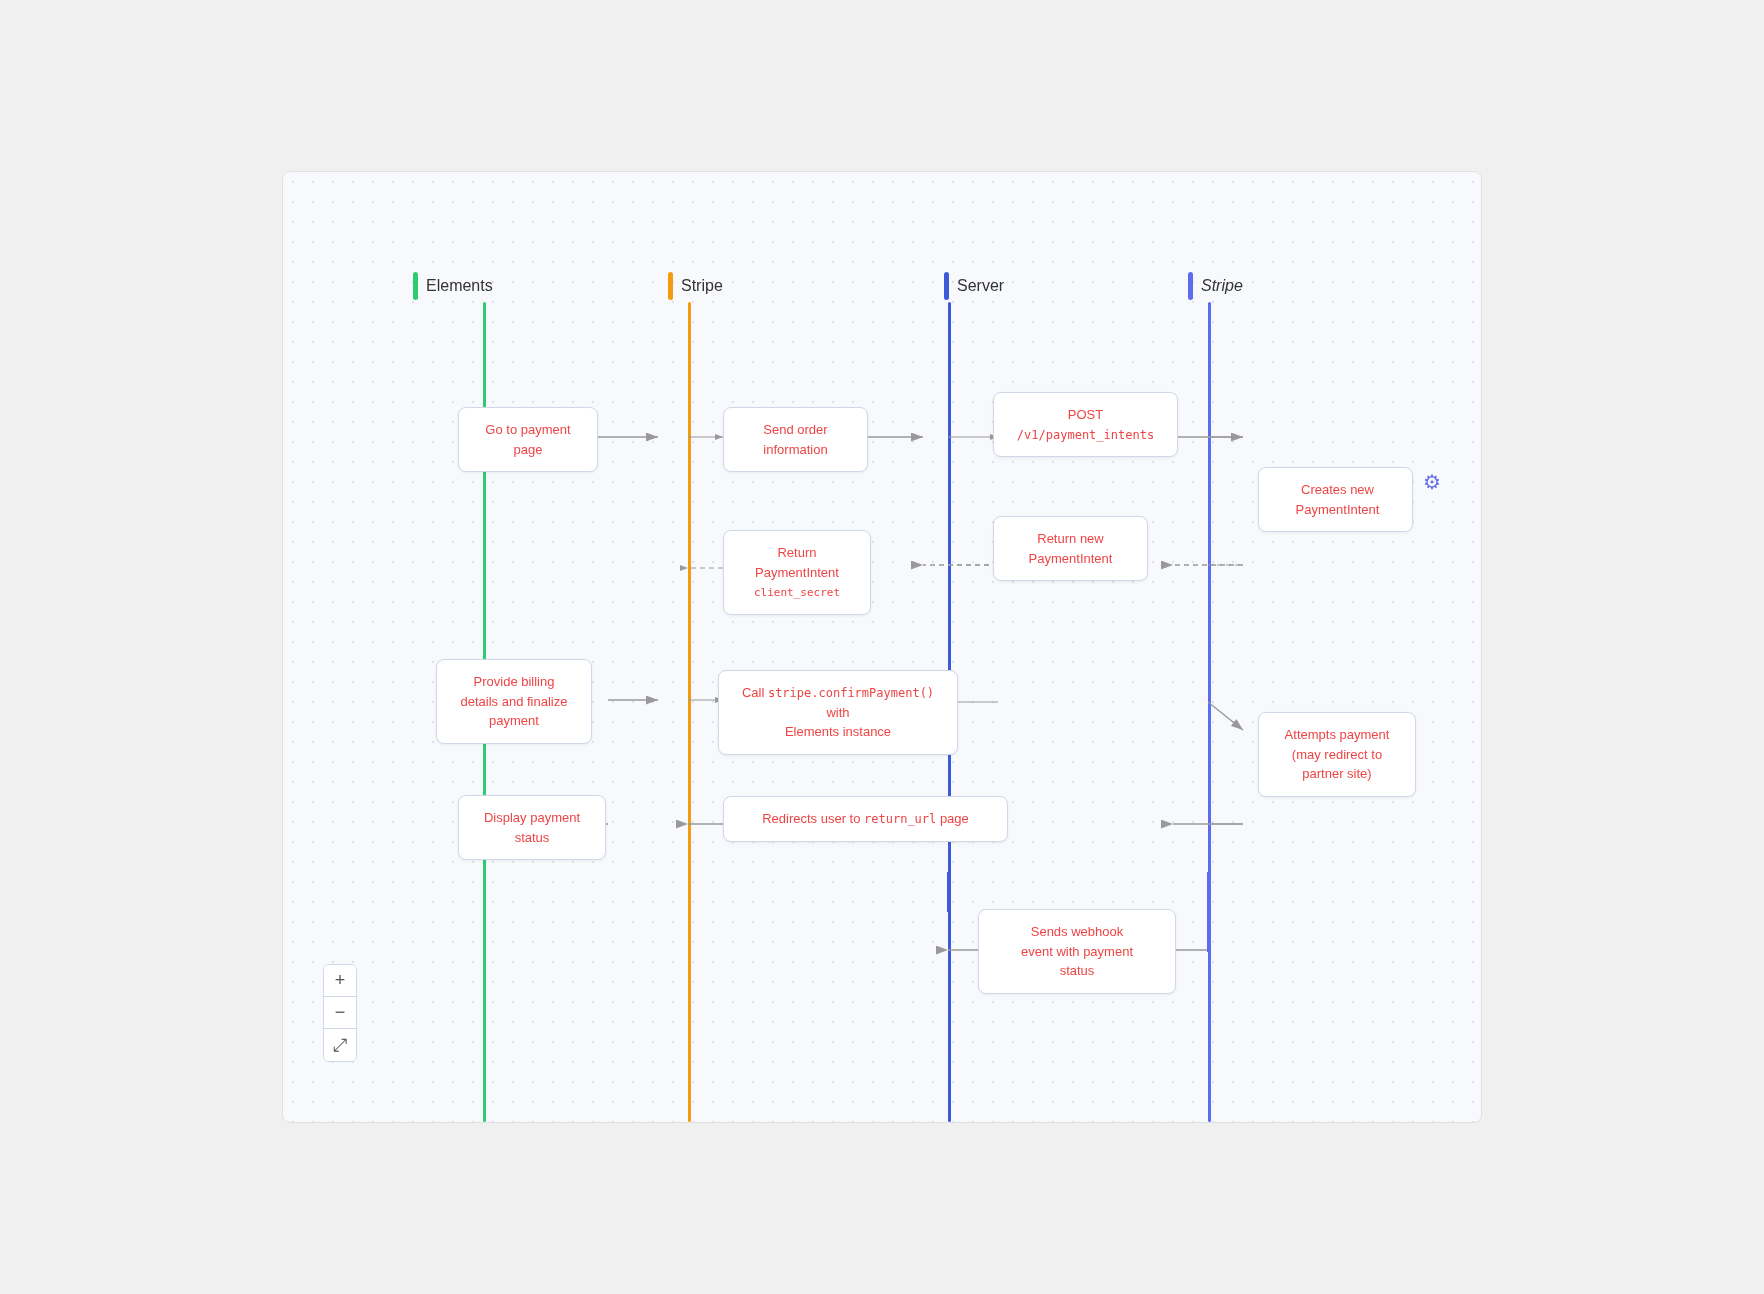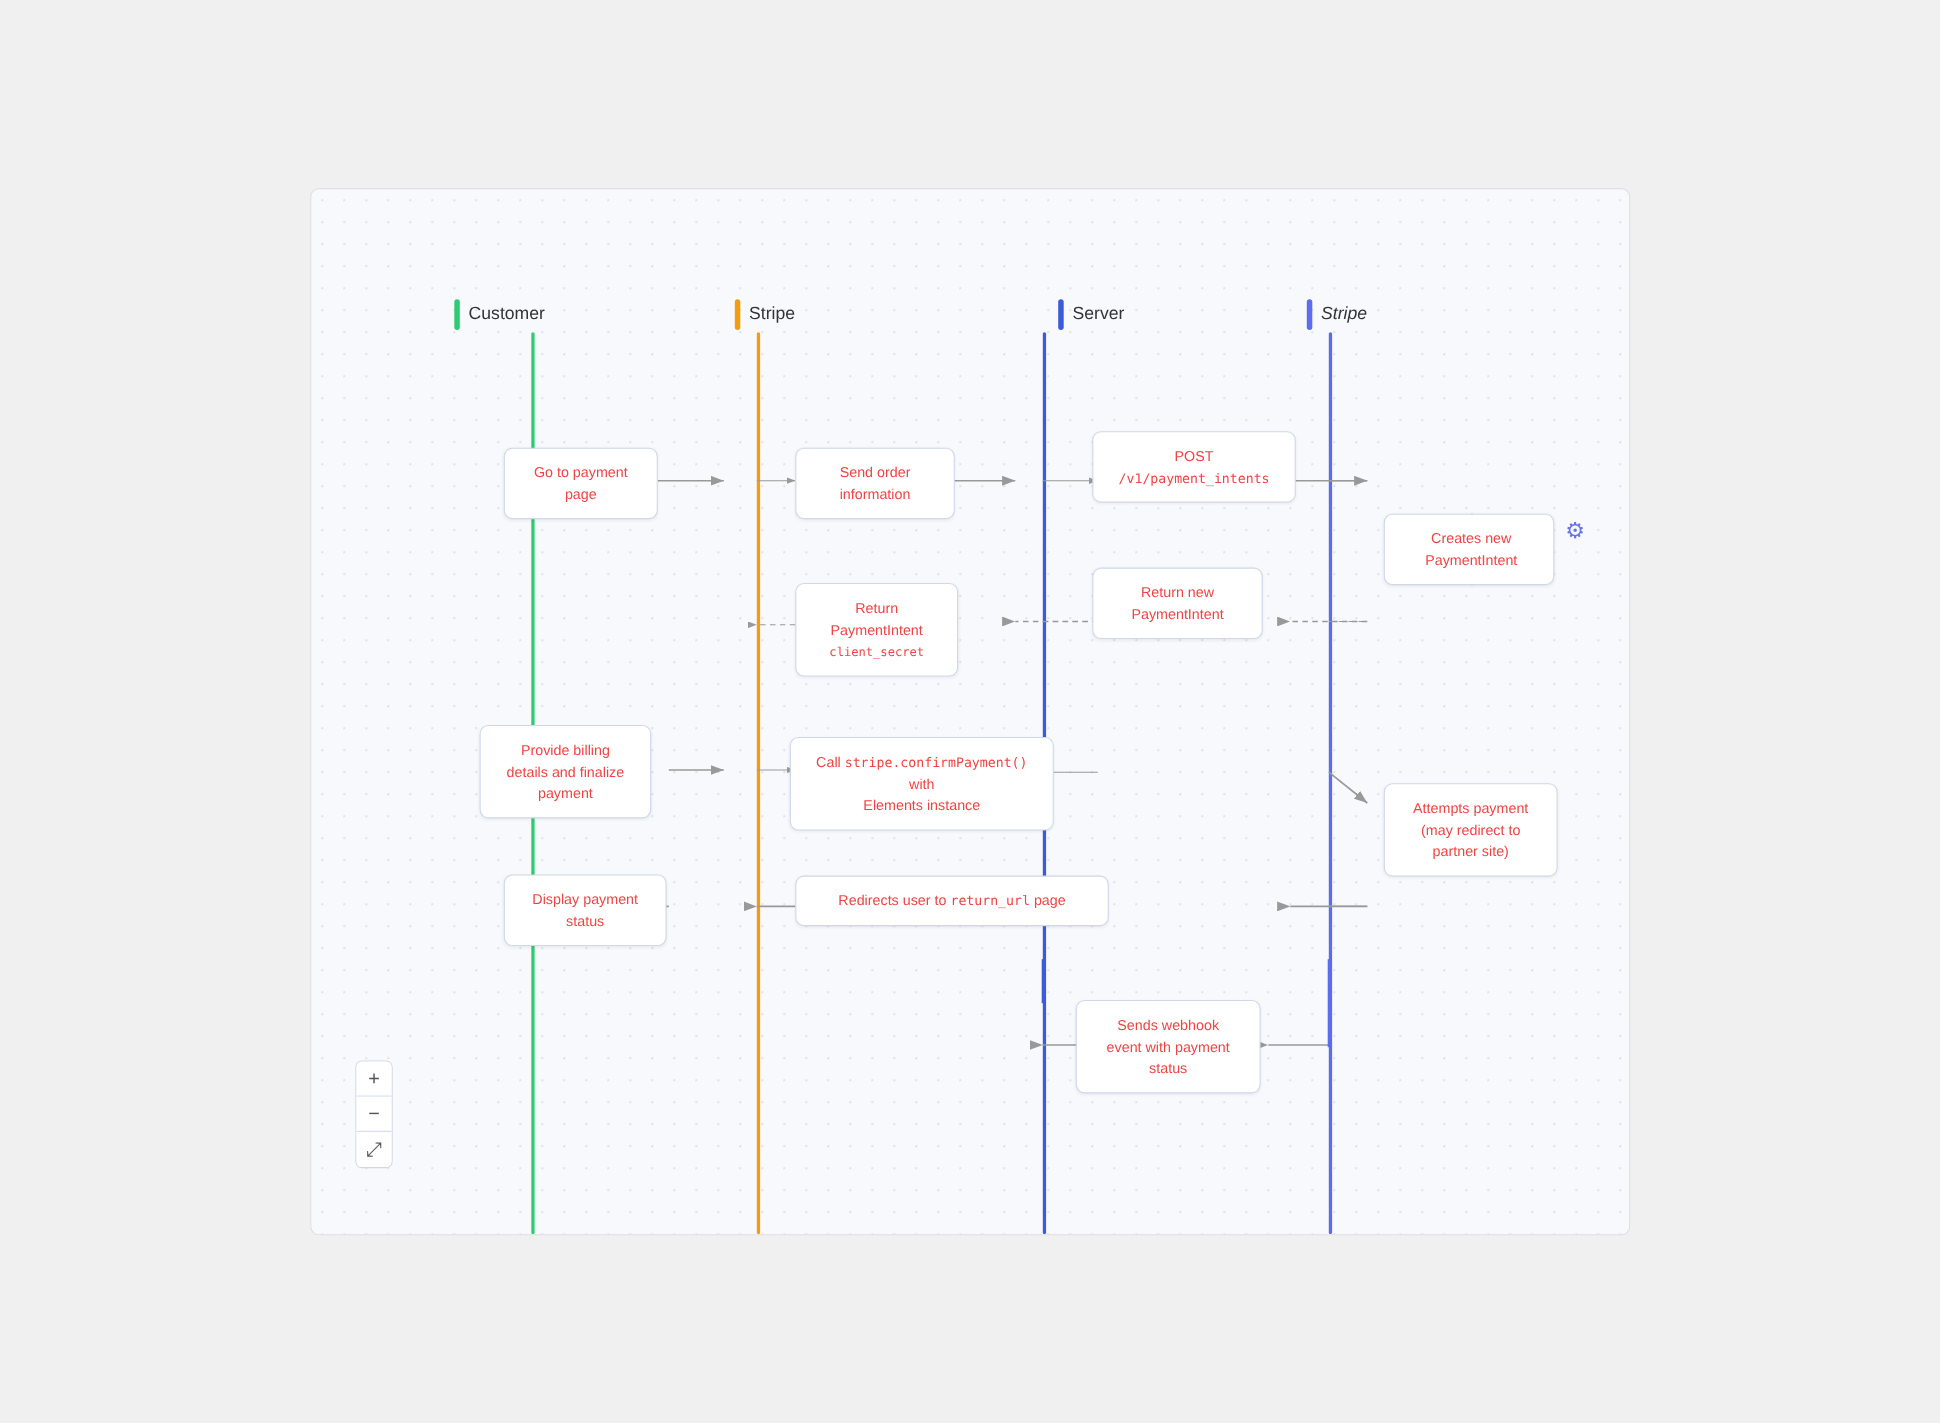--- a/index.html
+++ b/index.html
@@ -117,27 +117,27 @@
     }
   </style>
 </head>
 <body>
 
 <div class="diagram-container">
   <div class="diagram-inner">
 
     <div class="lane-header" style="left: 130px;">
       <div class="lane-indicator" style="background:#2ecc71;"></div>
-      <span>Customer</span>
+      <span>Elements</span>
     </div>
     <div class="lane-header" style="left: 385px;">
       <div class="lane-indicator" style="background:#f39c12;"></div>
       <span>Stripe</span>
     </div>
-    <div class="lane-header" style="left: 645px; padding-left: 34px;">
+    <div class="lane-header" style="left: 627px; padding-left: 34px;">
       <div class="lane-indicator" style="background:#3b5bdb;"></div>
       <span>Server</span>
     </div>
     <div class="lane-header" style="left: 905px; font-style: italic;">
       <div class="lane-indicator" style="background:#5b6cf0;"></div>
       <span>Stripe</span>
     </div>
 
     <div class="lane-line" style="left: 200px; background:#2ecc71;"></div>
     <div class="lane-line" style="left: 405px; background:#f39c12;"></div>
@@ -241,21 +241,21 @@
     </div>
 
     <div class="box" style="left:175px; top:623px; width:148px;">
       Display payment<br>status
     </div>
 
     <div class="box" style="left:440px; top:624px; width:285px;">
       Redirects user to <span style="font-family:monospace;font-size:12px;">return_url</span> page
     </div>
 
-    <div class="box" style="left:695px; top:737px; width:168px;">
+    <div class="box" style="left:695px; top:737px; width:198px;">
       Sends webhook<br>event with payment<br>status
     </div>
 
     <div class="stripe-icon" style="left: 1140px; top: 298px;">⚙</div>
 
     <div class="zoom-controls">
       <button class="zoom-btn">+</button>
       <button class="zoom-btn">−</button>
       <button class="zoom-btn">⤢</button>
     </div>

